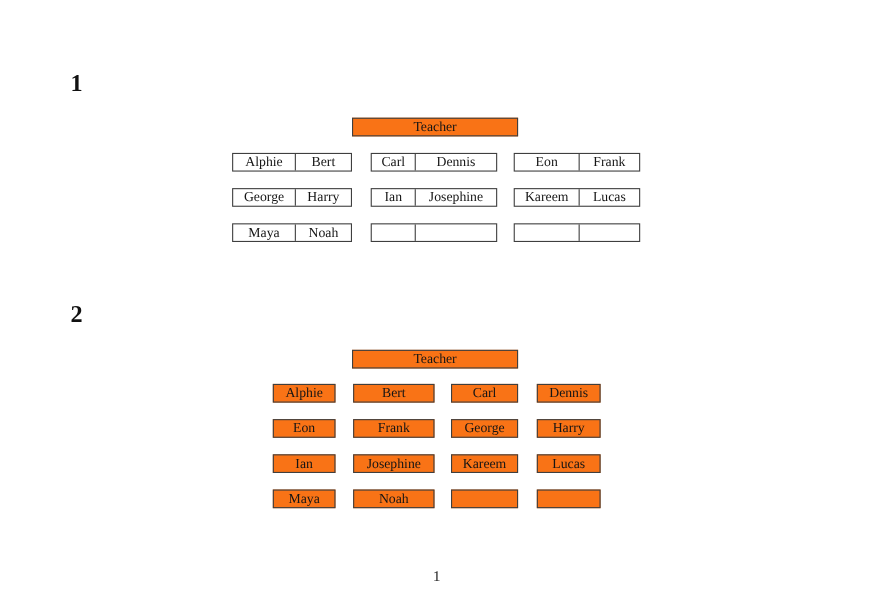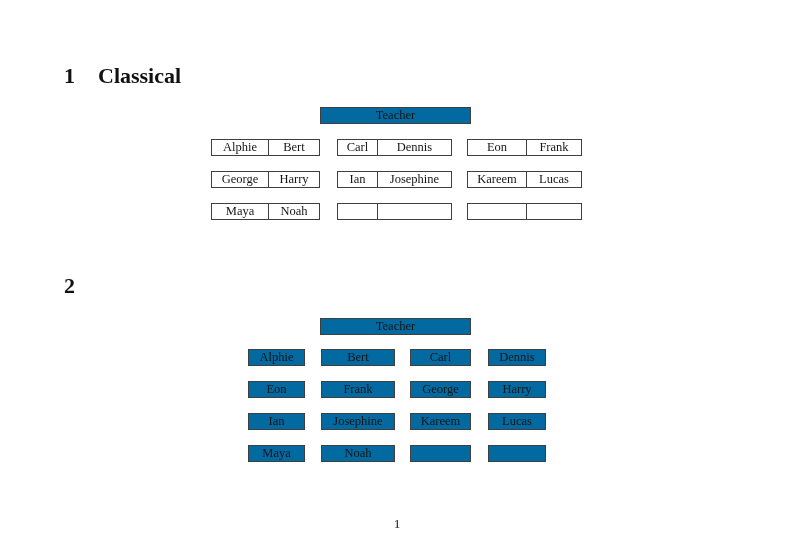--- a/index.html
+++ b/index.html
@@ -9,21 +9,21 @@
     overflow:hidden;
   }
   .page{position:absolute;inset:0;background:#ffffff;}
   .heading{
     position:absolute;left:64px;display:flex;align-items:baseline;
     font-weight:bold;font-size:22px;line-height:1;color:#111;
   }
   .sec-num{margin-right:23px;}
   .box{
     position:absolute;height:17px;box-sizing:border-box;
-    border:1px solid #3f3f3f;background:#0369a1;
+    border:1px solid #3f3f3f;background:#f97316;
     text-align:center;font-size:12.5px;line-height:15px;white-space:nowrap;
   }
   .desk{
     position:absolute;height:17px;box-sizing:border-box;
     border:1px solid #3f3f3f;background:#fff;display:flex;
   }
   .desk .cell{
     box-sizing:border-box;display:block;height:15px;
     text-align:center;font-size:12.5px;line-height:15px;white-space:nowrap;overflow:hidden;
   }
@@ -34,21 +34,20 @@
     font-size:13.5px;color:#222;
   }
 </style>
 </head>
 <body>
 
 <div class="page">
 
   <div class="heading" style="top:65px">
     <span class="sec-num">1</span>
-    <span class="sec-title">Classical</span>
   </div>
 
   <div class="box" style="left:320px;top:107px;width:151px">Teacher</div>
 
   <div class="desk" style="left:211px;top:139px;width:109px">
     <span class="cell left" style="width:57px">Alphie</span>
     <span class="cell right">Bert</span>
   </div>
   <div class="desk" style="left:337px;top:139px;width:115px">
     <span class="cell left" style="width:40px">Carl</span>

